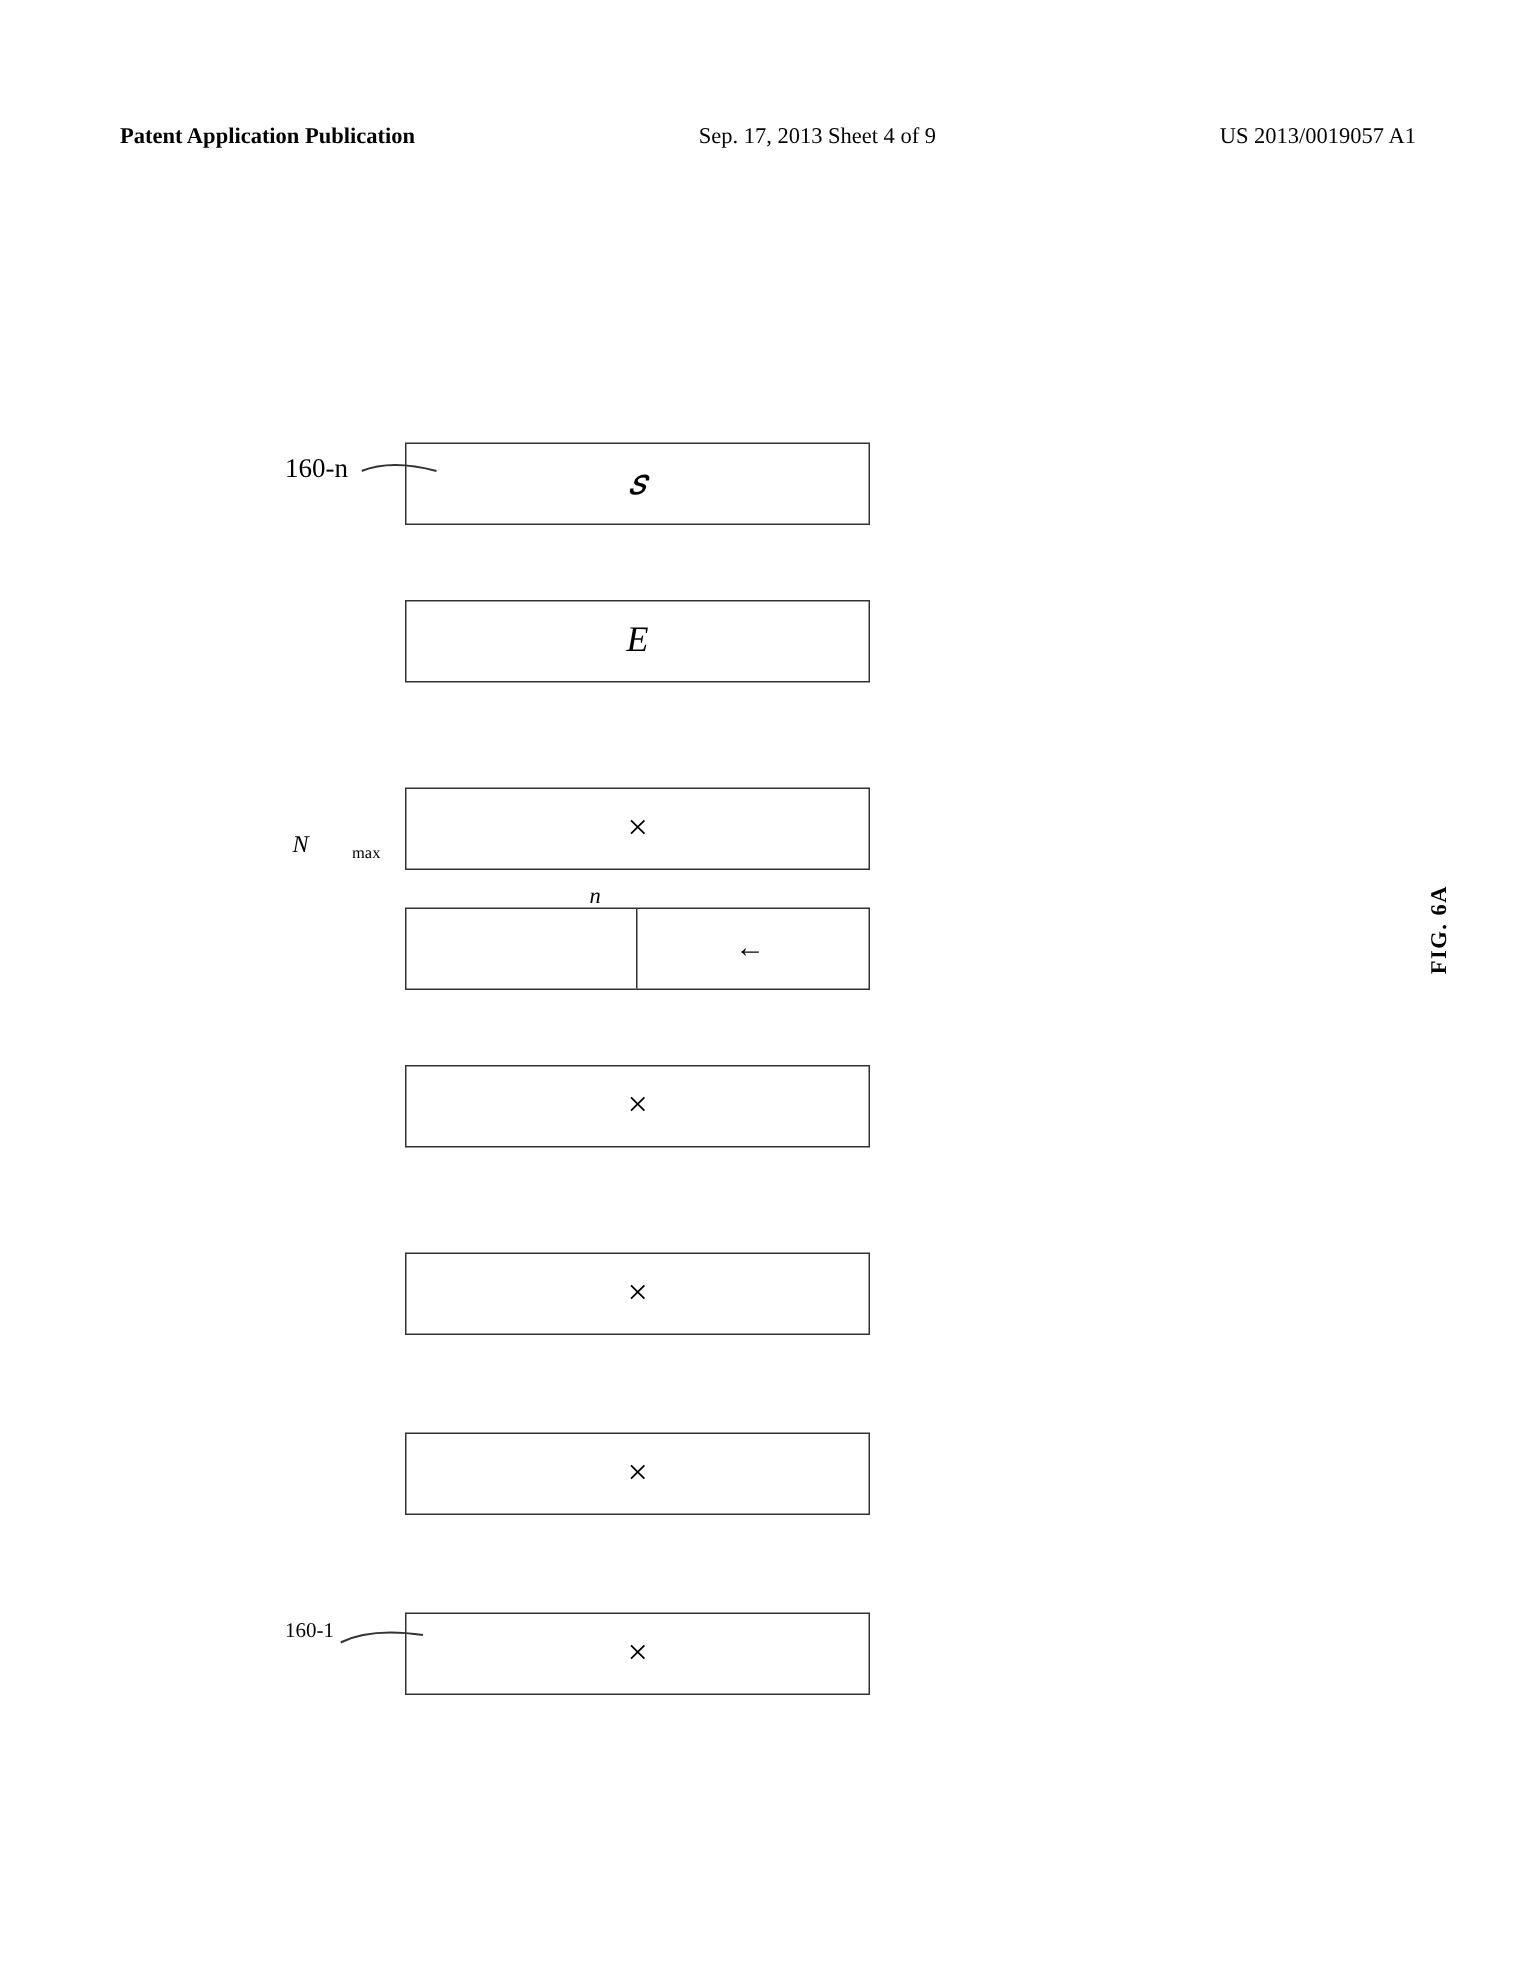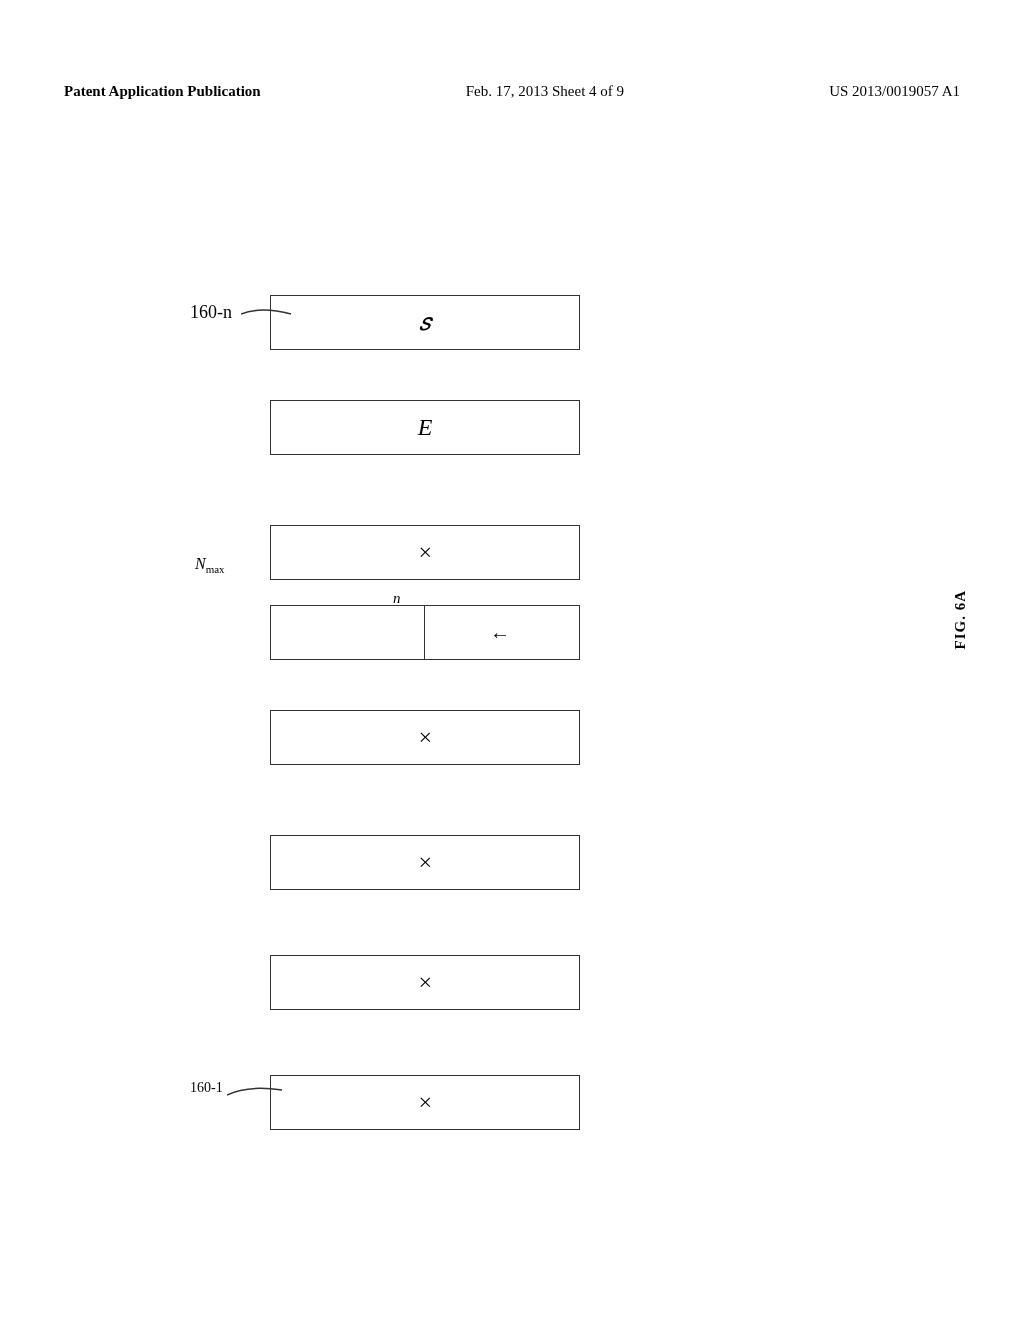--- a/index.html
+++ b/index.html
@@ -18,21 +18,21 @@
     }
 
     .header {
       position: absolute;
       top: 83px;
       left: 0;
       right: 0;
       display: flex;
       justify-content: space-between;
       align-items: baseline;
-      padding: 0 64px;
+      padding: 0 80px;
     }
 
     .header-left {
       font-size: 15px;
       font-weight: bold;
     }
 
     .header-center {
       font-size: 15px;
     }
@@ -70,21 +70,21 @@
     sub {
       font-size: 11px;
       vertical-align: sub;
     }
   </style>
 </head>
 <body>
 
 <div class="header">
   <span class="header-left">Patent Application Publication</span>
-  <span class="header-center">Feb. 17, 2013  Sheet 4 of 9</span>
+  <span class="header-center">Sep. 17, 2013  Sheet 4 of 9</span>
   <span class="header-right">US 2013/0019057 A1</span>
 </div>
 
 <div class="diagram-area">
 
   <div class="box" style="top:155px; left:270px; width:310px; height:55px; font-style:italic; font-size:24px;">
     𝑠
   </div>
 
   <div class="label" style="top:162px; left:190px; font-size:18px;">
@@ -96,21 +96,21 @@
 
   <div class="box" style="top:260px; left:270px; width:310px; height:55px; font-style:italic; font-size:24px;">
     E
   </div>
 
   <div class="box" style="top:385px; left:270px; width:310px; height:55px; font-style:italic; font-size:24px;">
     ×
   </div>
 
   <div style="position:absolute; top:415px; left:195px; font-size:16px; font-style:italic;">
-    N<sub style="font-style:normal;">max</sub>
+    N<sub style="font-style:normal;margin-left:29px;">max</sub>
   </div>
 
   <div class="box" style="top:465px; left:270px; width:310px; height:55px; font-size:24px; padding:0;">
 
     <div style="width:50%; height:100%; border-right:1.5px solid #333; display:flex; align-items:center; justify-content:center;">
     </div>
 
     <div style="width:50%; height:100%; display:flex; align-items:center; justify-content:center; position:relative;">
 
       <div style="display:flex; align-items:center;">

